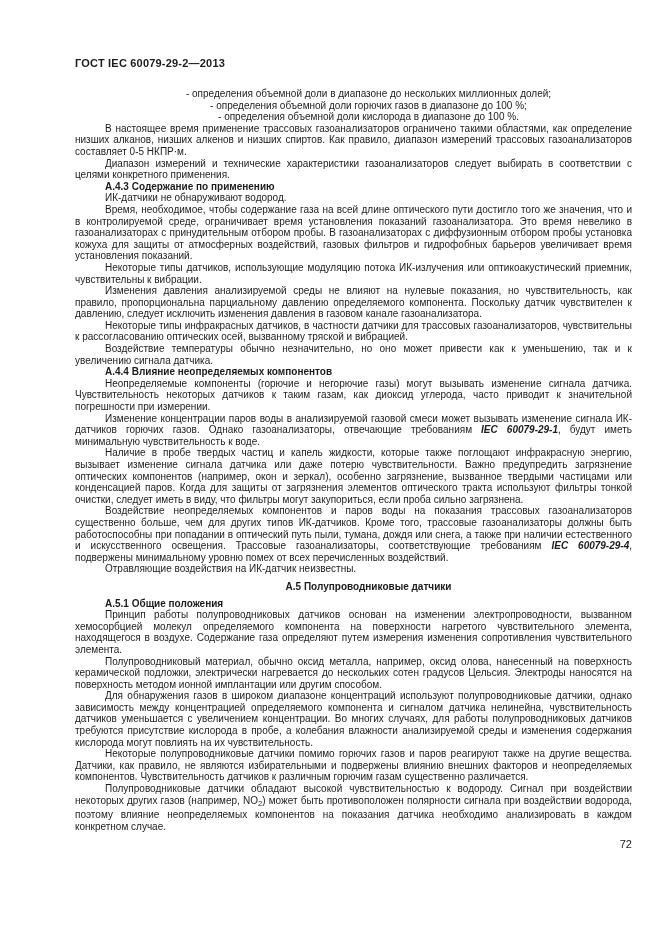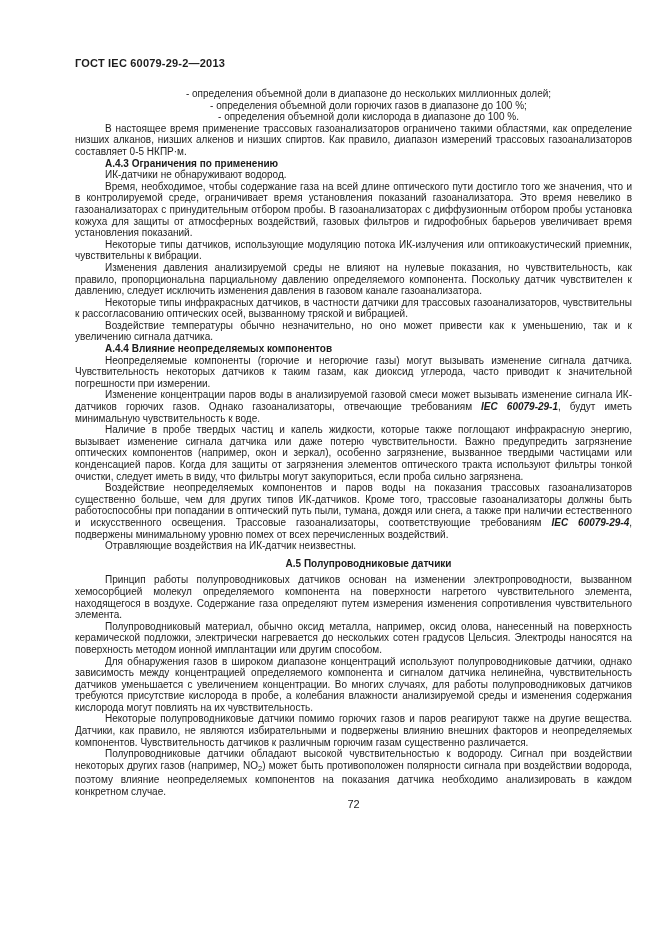--- a/index.html
+++ b/index.html
@@ -30,48 +30,50 @@
   }
   .block { margin: 0; }
   .block-p  { text-indent: 30px; }
   .block-li { padding-left: 30px; text-align: center; }
   .block-h  { font-weight: bold; text-indent: 30px; text-align: left; }
   .block-h2 { font-weight: bold; text-indent: 30px; text-align: center; margin: 6px 0 5px 0; }
   .run-bi { font-weight: bold; font-style: italic; }
   .run-sub { font-size: 7.5px; vertical-align: -2px; }
   .page-number {
     font-size: 11px;
-    margin-top: 0;
-    text-align: center;
+    margin-top: 6px;
+    text-align: right;
   }
 </style>
 </head>
 <body>
 
 <div class="page">
   <div class="doc-header">ГОСТ IEC 60079-29-2—2013</div>
   <div class="content">
       <div class="block block-li"><span>- определения объемной доли в диапазоне до нескольких миллионных долей;</span></div>
       <div class="block block-li"><span>- определения объемной доли горючих газов в диапазоне до 100 %;</span></div>
       <div class="block block-li"><span>- определения объемной доли кислорода в диапазоне до 100 %.</span></div>
       <div class="block block-p"><span>В настоящее время применение трассовых газоанализаторов ограничено такими областями, как определение низших алканов, низших алкенов и низших спиртов. Как правило, диапазон измерений трассовых газоанализаторов составляет 0-5 НКПР·м.</span></div>
-      <div class="block block-h"><span>А.4.3 Ограничения по применению</span></div>
+      <div class="block block-p"><span>Диапазон измерений и технические характеристики газоанализаторов следует выбирать в соответствии с целями конкретного применения.</span></div>
+      <div class="block block-h"><span>А.4.3 Содержание по применению</span></div>
       <div class="block block-p"><span>ИК-датчики не обнаруживают водород.</span></div>
       <div class="block block-p"><span>Время, необходимое, чтобы содержание газа на всей длине оптического пути достигло того же значения, что и в контролируемой среде, ограничивает время установления показаний газоанализатора. Это время невелико в газоанализаторах с принудительным отбором пробы. В газоанализаторах с диффузионным отбором пробы установка кожуха для защиты от атмосферных воздействий, газовых фильтров и гидрофобных барьеров увеличивает время установления показаний.</span></div>
       <div class="block block-p"><span>Некоторые типы датчиков, использующие модуляцию потока ИК-излучения или оптикоакустический приемник, чувствительны к вибрации.</span></div>
       <div class="block block-p"><span>Изменения давления анализируемой среды не влияют на нулевые показания, но чувствительность, как правило, пропорциональна парциальному давлению определяемого компонента. Поскольку датчик чувствителен к давлению, следует исключить изменения давления в газовом канале газоанализатора.</span></div>
       <div class="block block-p"><span>Некоторые типы инфракрасных датчиков, в частности датчики для трассовых газоанализаторов, чувствительны к рассогласованию оптических осей, вызванному тряской и вибрацией.</span></div>
       <div class="block block-p"><span>Воздействие температуры обычно незначительно, но оно может привести как к уменьшению, так и к увеличению сигнала датчика.</span></div>
       <div class="block block-h"><span>А.4.4 Влияние неопределяемых компонентов</span></div>
       <div class="block block-p"><span>Неопределяемые компоненты (горючие и негорючие газы) могут вызывать изменение сигнала датчика. Чувствительность некоторых датчиков к таким газам, как диоксид углерода, часто приводит к значительной погрешности при измерении.</span></div>
       <div class="block block-p"><span>Изменение концентрации паров воды в анализируемой газовой смеси может вызывать изменение сигнала ИК-датчиков горючих газов. Однако газоанализаторы, отвечающие требованиям </span><span class="run-bi">IEC 60079-29-1</span><span>, будут иметь минимальную чувствительность к воде.</span></div>
       <div class="block block-p"><span>Наличие в пробе твердых частиц и капель жидкости, которые также поглощают инфракрасную энергию, вызывает изменение сигнала датчика или даже потерю чувствительности. Важно предупредить загрязнение оптических компонентов (например, окон и зеркал), особенно загрязнение, вызванное твердыми частицами или конденсацией паров. Когда для защиты от загрязнения элементов оптического тракта используют фильтры тонкой очистки, следует иметь в виду, что фильтры могут закупориться, если проба сильно загрязнена.</span></div>
       <div class="block block-p"><span>Воздействие неопределяемых компонентов и паров воды на показания трассовых газоанализаторов существенно больше, чем для других типов ИК-датчиков. Кроме того, трассовые газоанализаторы должны быть работоспособны при попадании в оптический путь пыли, тумана, дождя или снега, а также при наличии естественного и искусственного освещения. Трассовые газоанализаторы, соответствующие требованиям </span><span class="run-bi">IEC 60079-29-4</span><span>, подвержены минимальному уровню помех от всех перечисленных воздействий.</span></div>
       <div class="block block-p"><span>Отравляющие воздействия на ИК-датчик неизвестны.</span></div>
       <div class="block block-h2"><span>А.5 Полупроводниковые датчики</span></div>
+      <div class="block block-h"><span>А.5.1 Общие положения</span></div>
       <div class="block block-p"><span>Принцип работы полупроводниковых датчиков основан на изменении электропроводности, вызванном хемосорбцией молекул определяемого компонента на поверхности нагретого чувствительного элемента, находящегося в воздухе. Содержание газа определяют путем измерения изменения сопротивления чувствительного элемента.</span></div>
       <div class="block block-p"><span>Полупроводниковый материал, обычно оксид металла, например, оксид олова, нанесенный на поверхность керамической подложки, электрически нагревается до нескольких сотен градусов Цельсия. Электроды наносятся на поверхность методом ионной имплантации или другим способом.</span></div>
       <div class="block block-p"><span>Для обнаружения газов в широком диапазоне концентраций используют полупроводниковые датчики, однако зависимость между концентрацией определяемого компонента и сигналом датчика нелинейна, чувствительность датчиков уменьшается с увеличением концентрации. Во многих случаях, для работы полупроводниковых датчиков требуются присутствие кислорода в пробе, а колебания влажности анализируемой среды и изменения содержания кислорода могут повлиять на их чувствительность.</span></div>
       <div class="block block-p"><span>Некоторые полупроводниковые датчики помимо горючих газов и паров реагируют также на другие вещества. Датчики, как правило, не являются избирательными и подвержены влиянию внешних факторов и неопределяемых компонентов. Чувствительность датчиков к различным горючим газам существенно различается.</span></div>
       <div class="block block-p"><span>Полупроводниковые датчики обладают высокой чувствительностью к водороду. Сигнал при воздействии некоторых других газов (например, NO</span><span class="run-sub">2</span><span>) может быть противоположен полярности сигнала при воздействии водорода, поэтому влияние неопределяемых компонентов на показания датчика необходимо анализировать в каждом конкретном случае.</span></div>
     </div>
   <div class="page-number">72</div>
 </div>
 
 </body></html>

